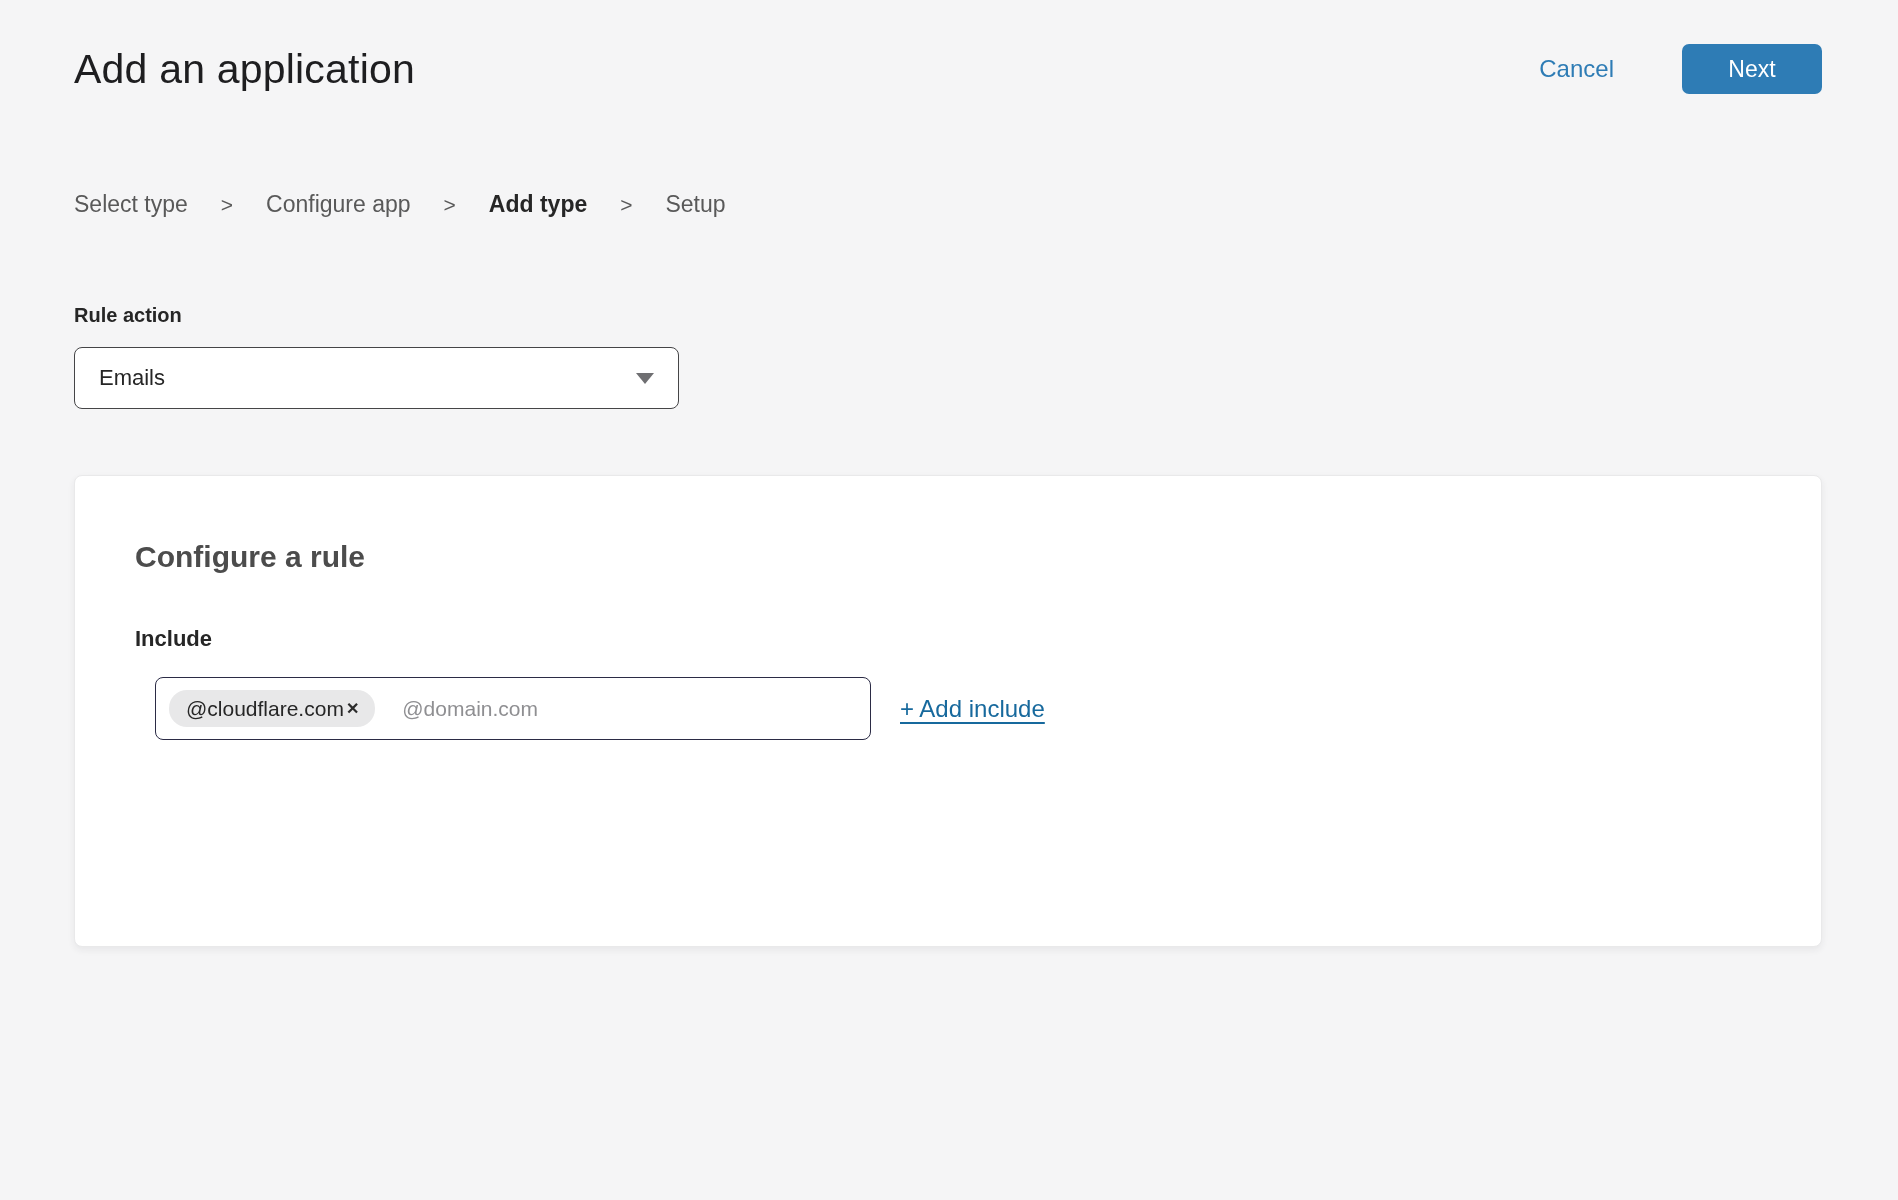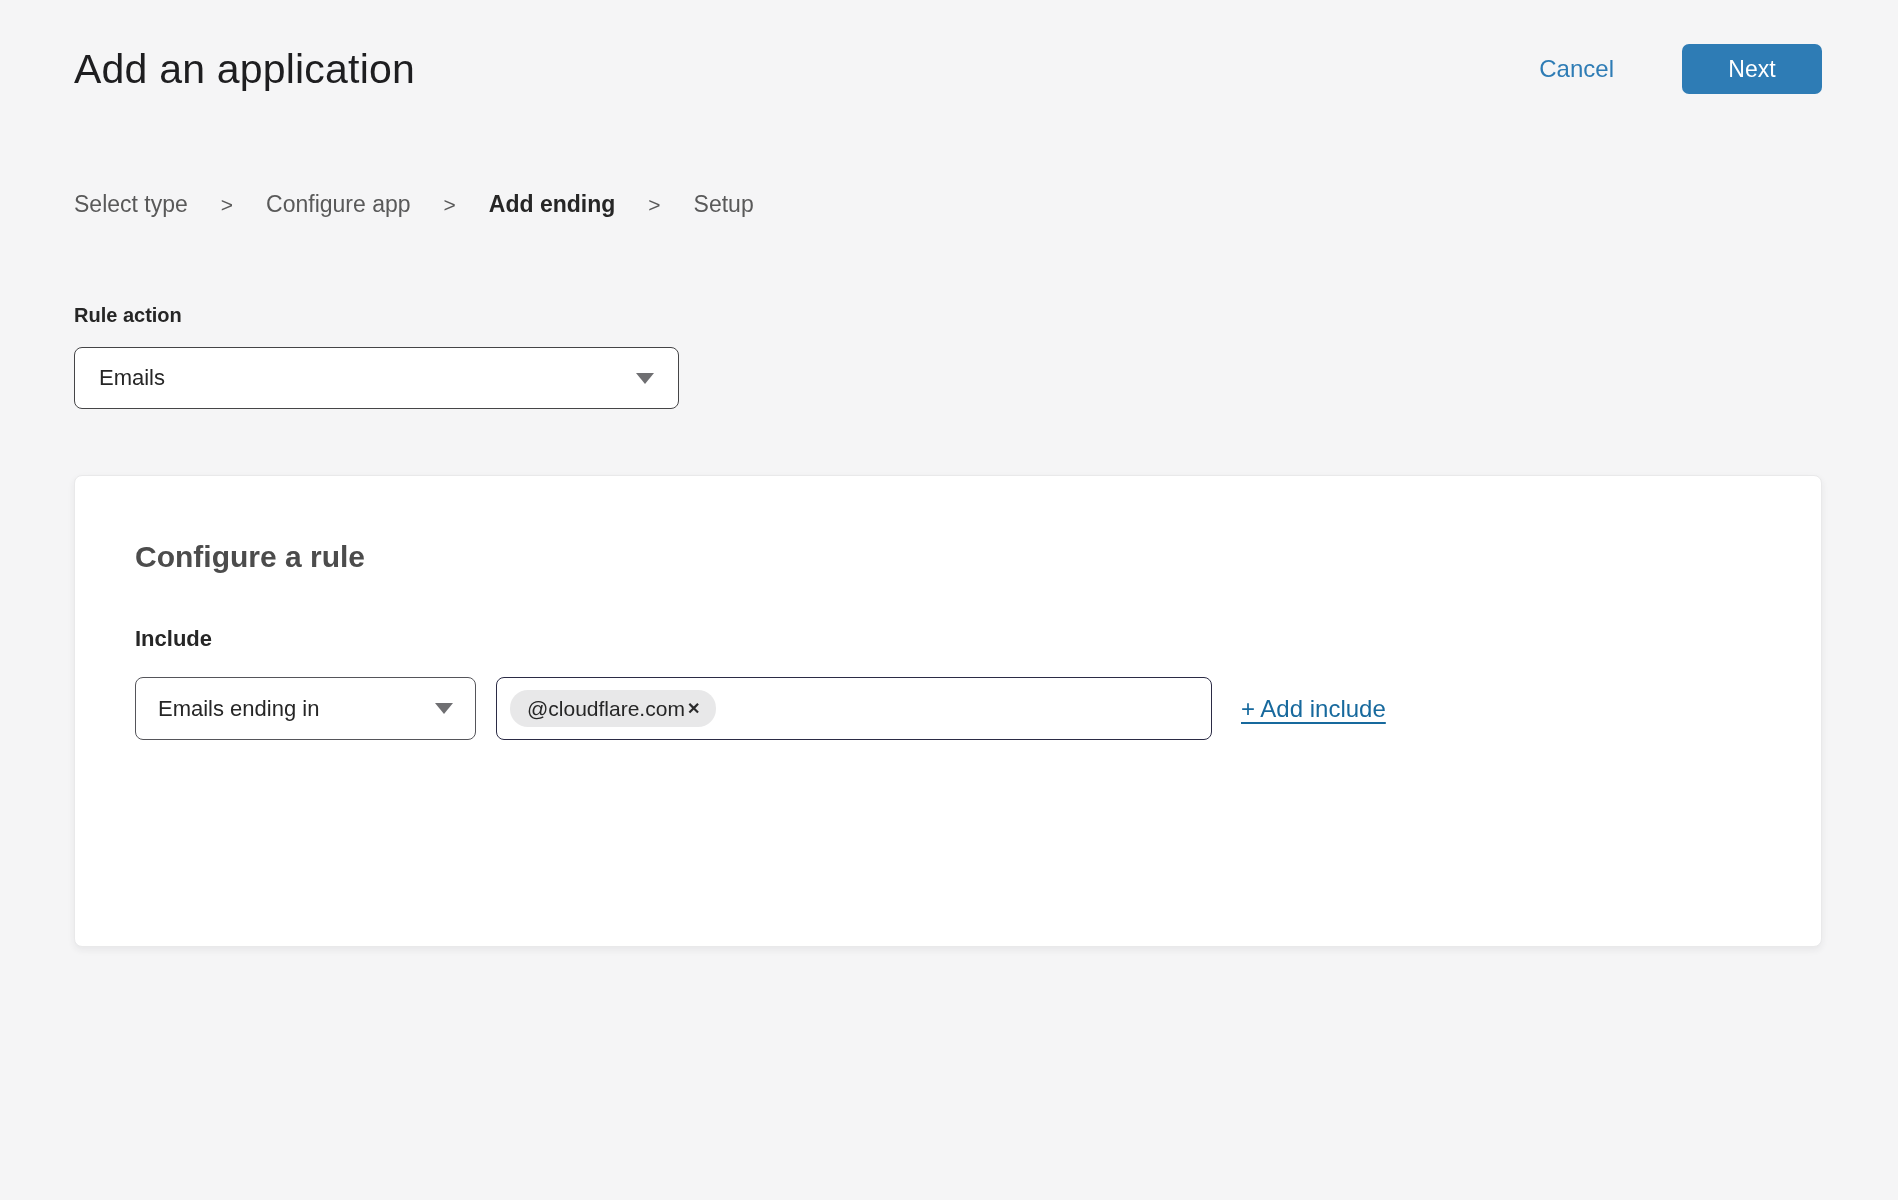--- a/index.html
+++ b/index.html
@@ -157,48 +157,45 @@
       <a class="cancel-link">Cancel</a>
       <button class="next-button">Next</button>
     </div>
   </div>
 
   <div class="breadcrumb">
     <span class="crumb">Select type</span>
     <span class="crumb-sep">&gt;</span>
     <span class="crumb">Configure app</span>
     <span class="crumb-sep">&gt;</span>
-    <span class="crumb active">Add ending</span>
+    <span class="crumb active">Add type</span>
     <span class="crumb-sep">&gt;</span>
     <span class="crumb">Setup</span>
   </div>
 
 
   <div class="field-label second">Rule action</div>
   <div class="select-box">
     <span>Emails</span>
     <span class="caret-down"></span>
   </div>
 
   <div class="rule-card">
     <div class="card-title">Configure a rule</div>
 
     <div class="include-label">Include</div>
 
     <div class="include-row">
-      <div class="selector-box">
-        <span>Emails ending in</span>
-        <span class="caret-down"></span>
-      </div>
 
       <div class="tag-input">
         <span class="chip">
           <span>@cloudflare.com</span>
           <span class="chip-remove">✕</span>
         </span>
+        <input class="tag-text-input" type="text" placeholder="@domain.com" style="">
       </div>
 
       <a class="add-include-link">+ Add include</a>
     </div>
 
   </div>
 
 </div>
 
 </body></html>

